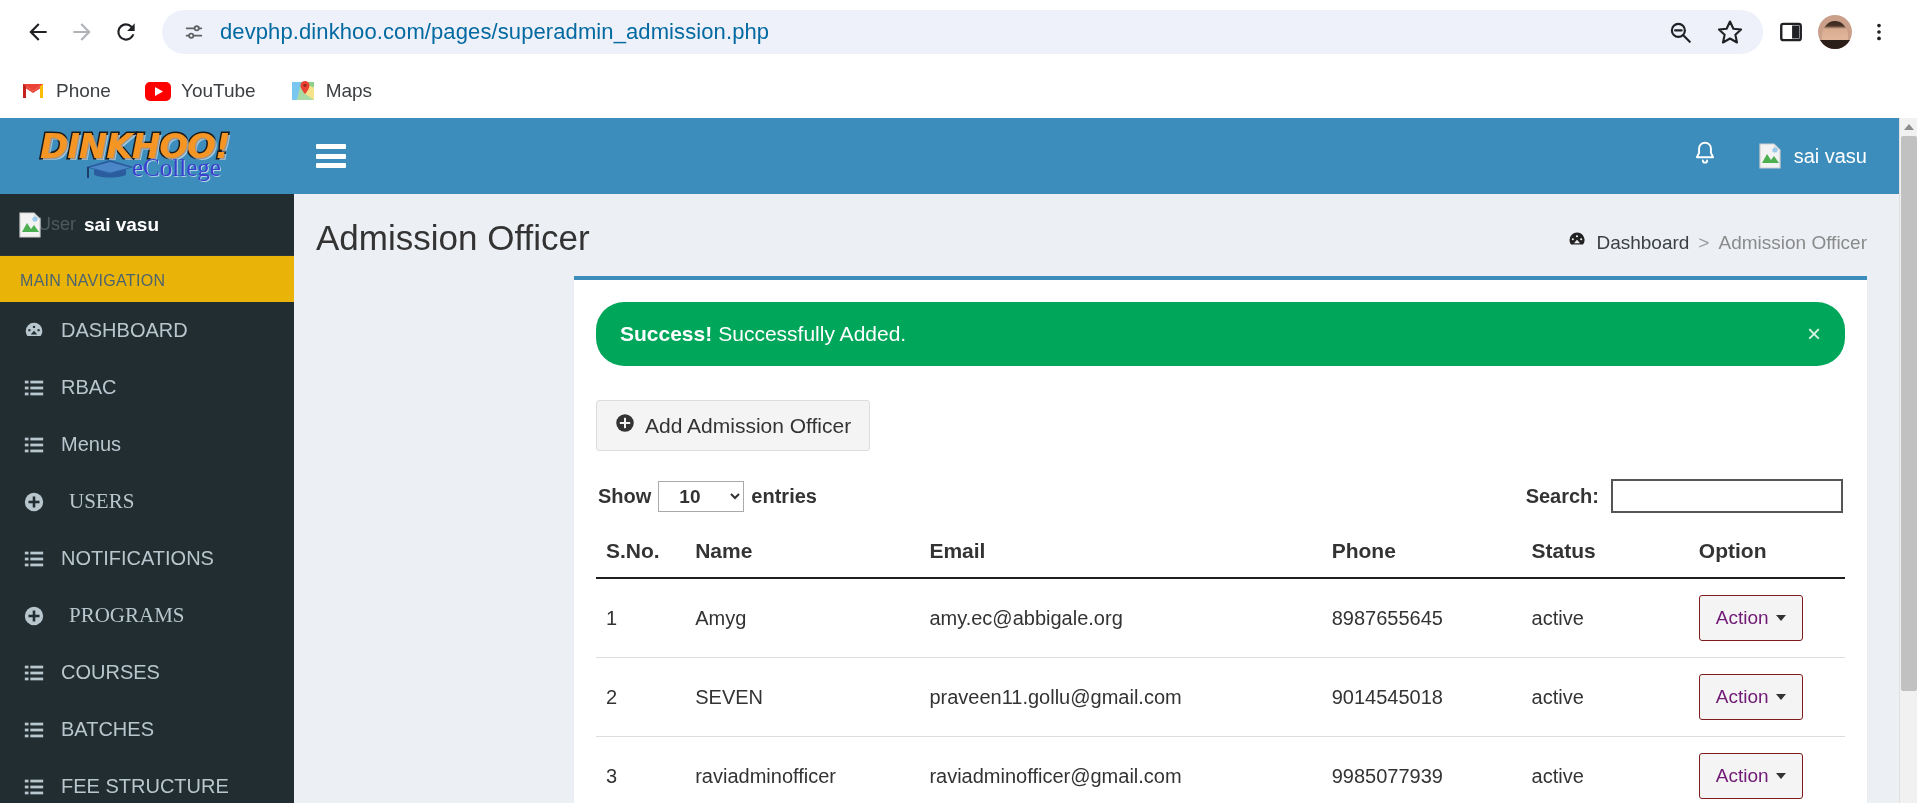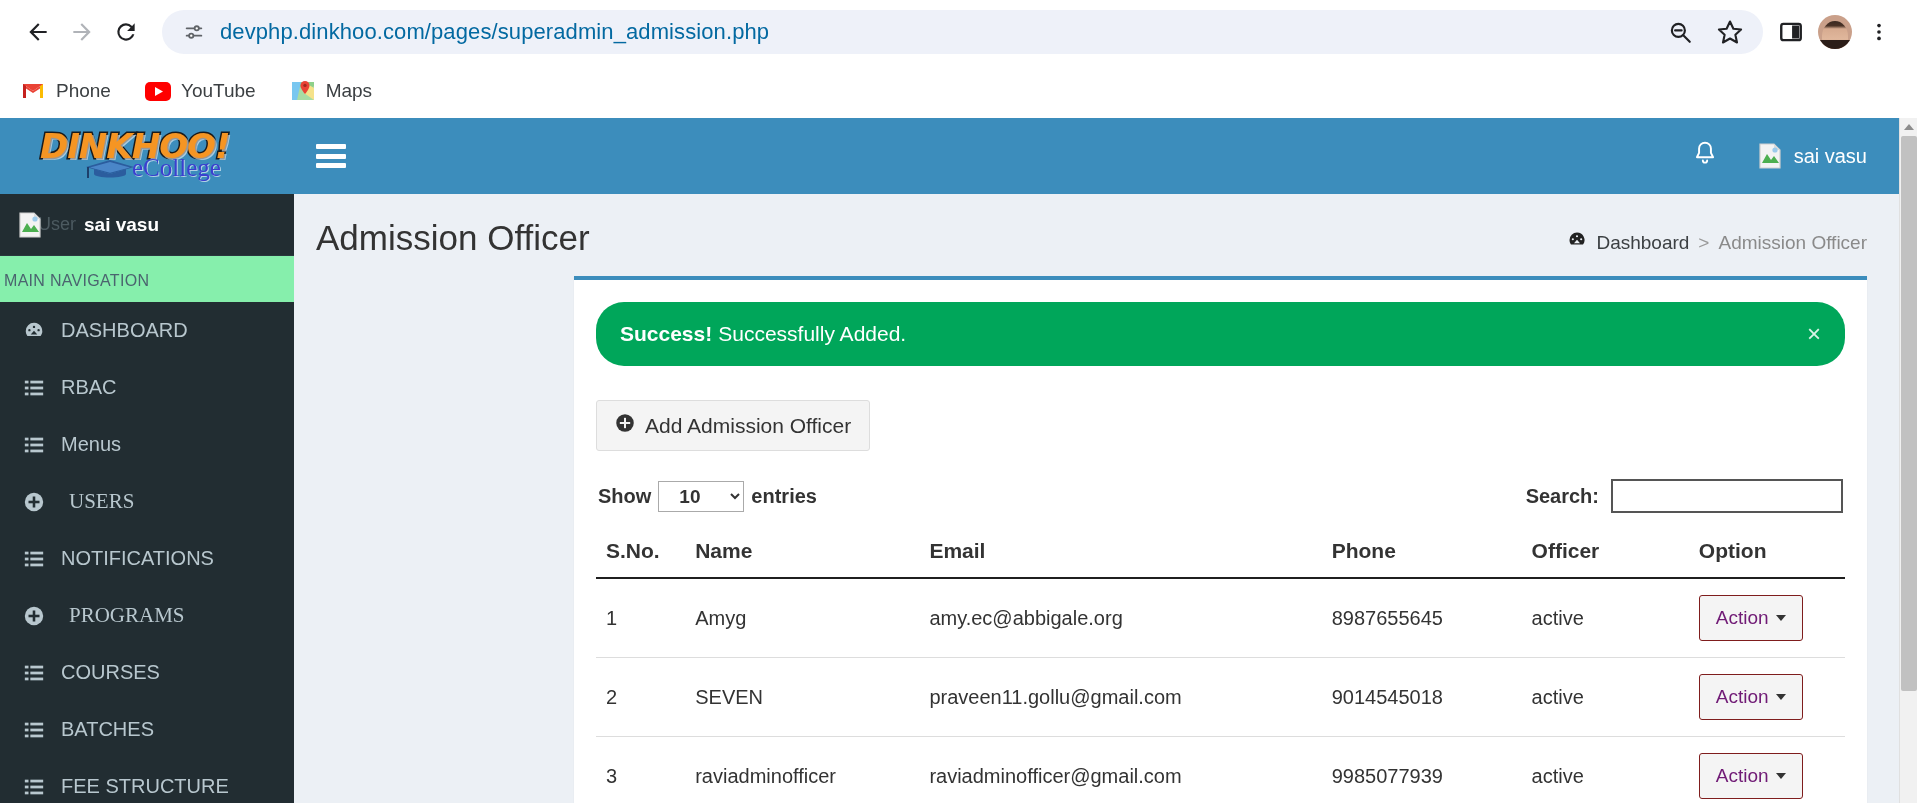--- a/index.html
+++ b/index.html
@@ -161,25 +161,25 @@
     width: 24px; height: 26px;
     flex: none;
     position: relative;
   }
   .user-alt { color: #4c5a60; font-size: 18px; margin-left: -4px; }
   .user-name {
     color: #ffffff; font-size: 19px; font-weight: bold;
     margin-left: 8px;
   }
   .nav-header {
-    padding: 16px 20px 12px 4px;
+    padding: 16px 20px 12px 20px;
     color: #4b646f;
     font-size: 16px;
     letter-spacing: 0.3px;
-    background: #86efac;
+    background: #eab308;
   }
   .nav-item {
     display: flex; align-items: center;
     height: 57px;
     padding: 0 20px;
     color: #b8c7ce;
     font-size: 20px;
     border-left: 3px solid transparent;
   }
   .nav-item .nav-ico {
@@ -714,21 +714,21 @@
         </label>
       </div>
 
       <table class="data">
         <thead>
           <tr>
             <th class="col-sno">S.No.</th>
             <th class="col-name">Name</th>
             <th class="col-email">Email</th>
             <th class="col-phone">Phone</th>
-            <th class="col-status">Officer</th>
+            <th class="col-status">Status</th>
             <th class="col-opt">Option</th>
           </tr>
         </thead>
         <tbody>
           <tr>
             <td class="col-sno">1</td>
             <td class="col-name">Amyg</td>
             <td class="col-email">amy.ec@abbigale.org</td>
             <td class="col-phone">8987655645</td>
             <td class="col-status">active</td>

